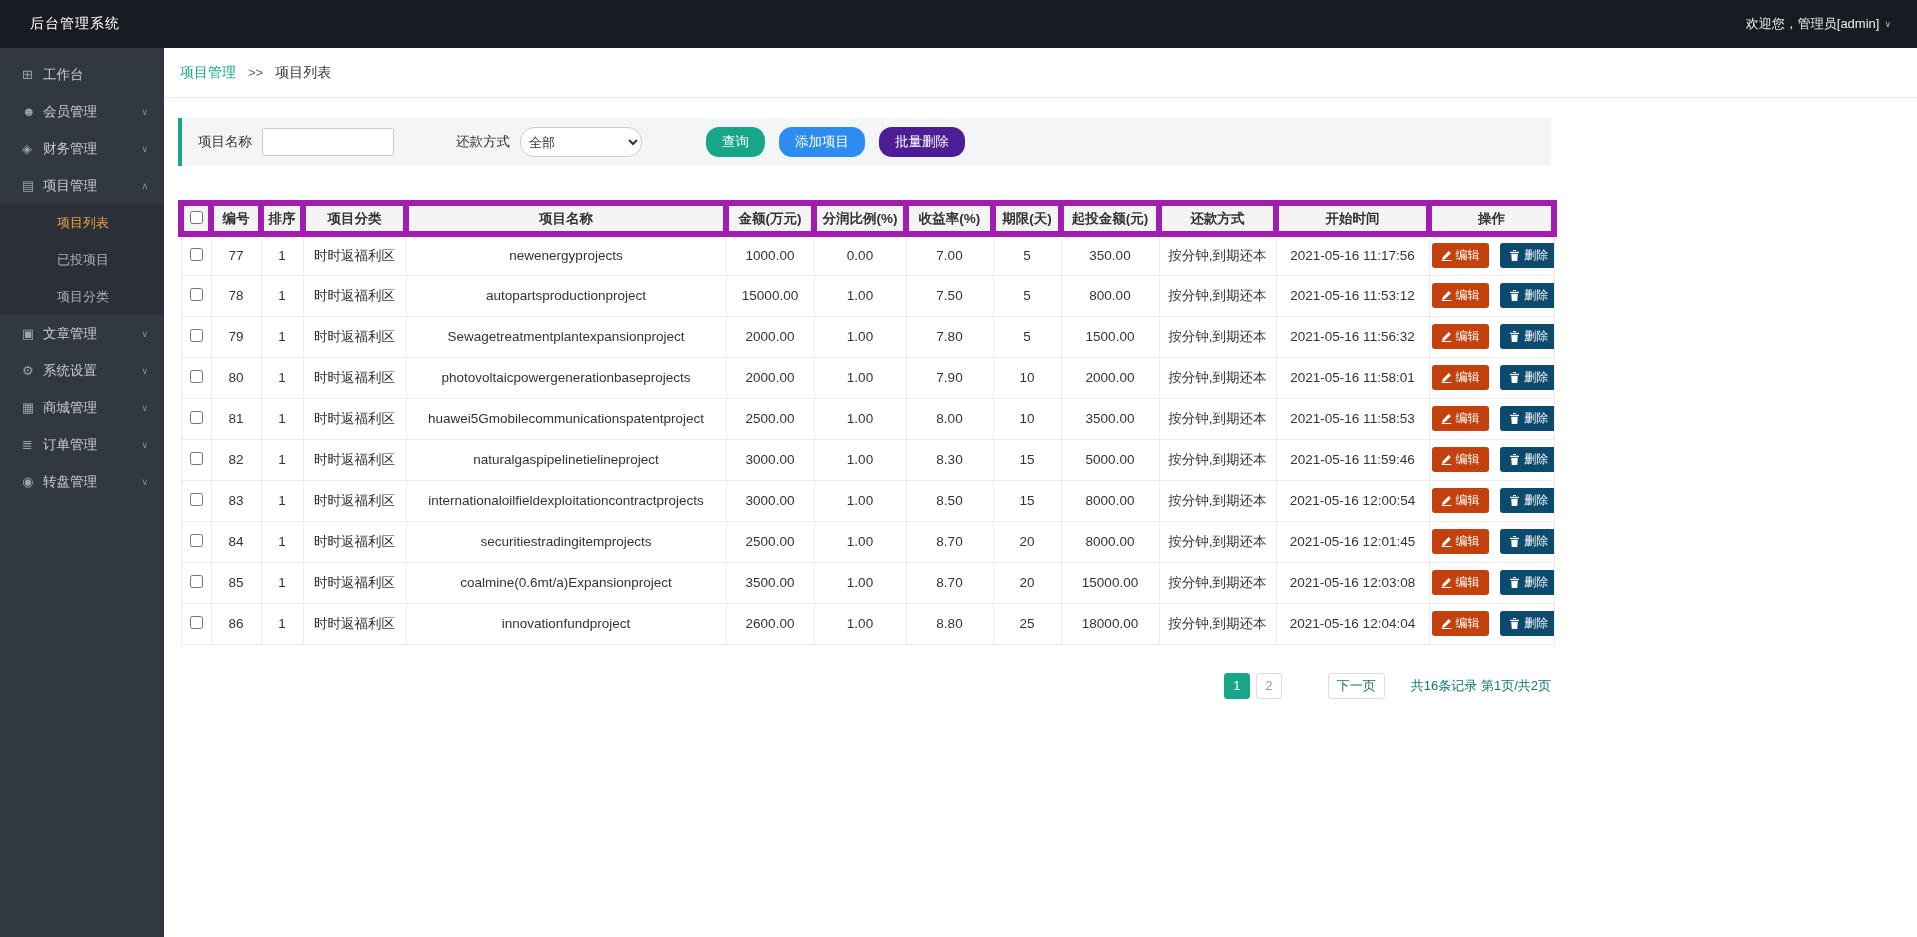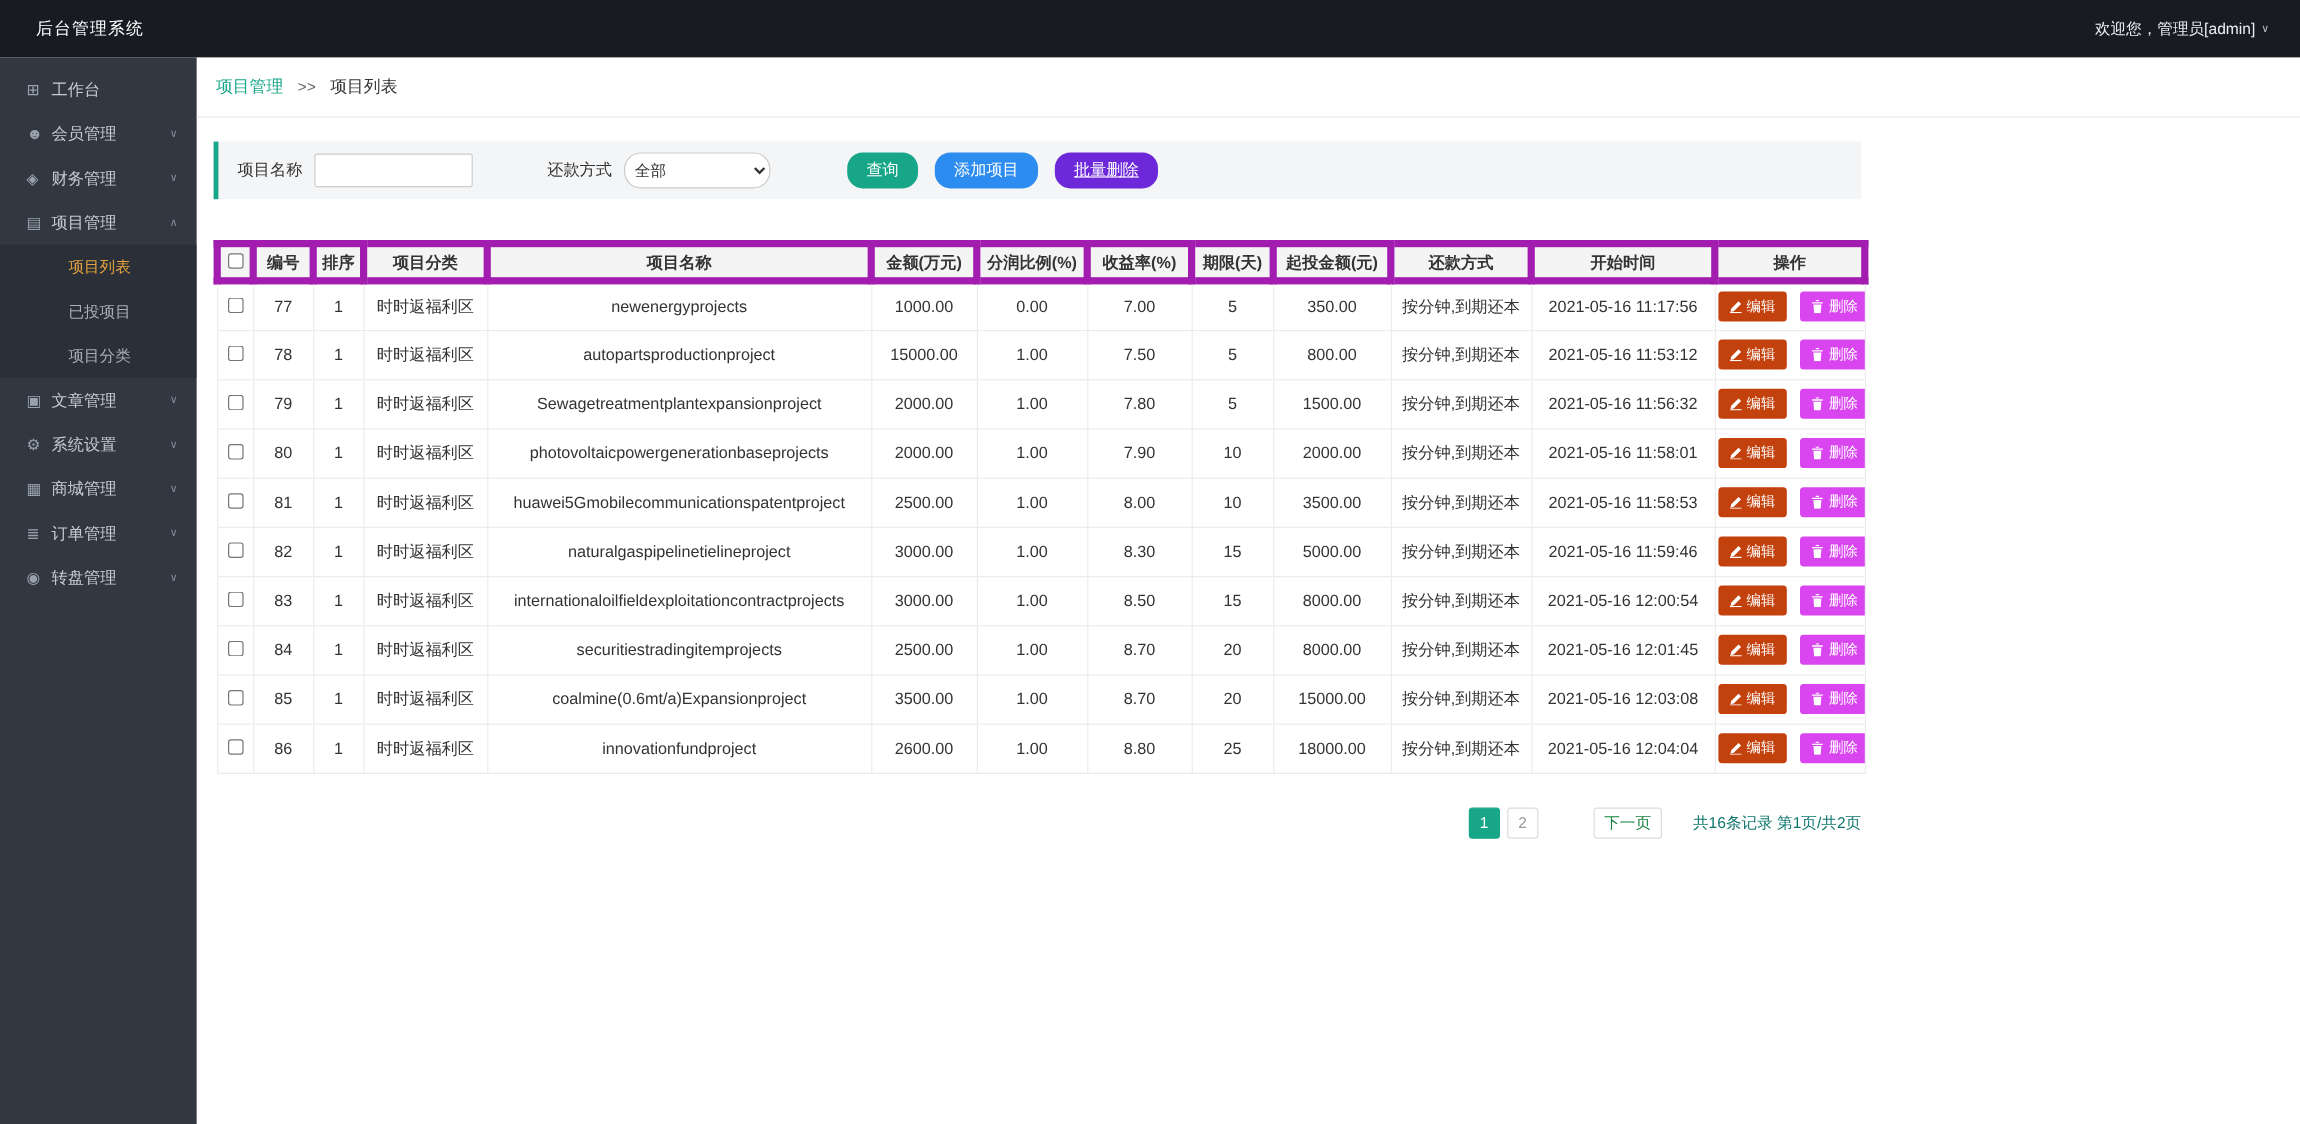--- a/index.html
+++ b/index.html
@@ -71,21 +71,21 @@
     width: 122px; height: 30px; border: 1px solid #ccc; border-radius: 14px;
     font-size: 13px; background: #fff; color: #333; padding: 0 4px;
   }
   .btn {
     height: 30px; border: none; border-radius: 13px; color: #fff;
     font-size: 13.5px; padding: 0 16px; cursor: pointer;
     font-family: inherit;
   }
   .btn-search { background: #18a689; margin-left: 64px; }
   .btn-add    { background: #2d8cf0; margin-left: 14px; }
-  .btn-del    { background: #6d28d9; margin-left: 14px; text-decoration: underline; }
+  .btn-del    { background: #4c1d95; margin-left: 14px; }
 
   
   .data-table {
     width: 1373px; border-collapse: collapse; margin-top: 34px;
     font-size: 13.5px; table-layout: fixed;
   }
   .data-table th {
     background: #f4f4f5; border: 6px solid #a21caf; height: 31px;
     font-weight: 700; color: #333; text-align: center; padding: 0 2px;
   }
@@ -94,21 +94,21 @@
     color: #333; padding: 0 2px; overflow: hidden; white-space: nowrap;
   }
   .data-table input[type="checkbox"] { width: 13px; height: 13px; cursor: pointer; }
 
   .mini {
     display: inline-flex; align-items: center; gap: 4px;
     border: none; border-radius: 3px; color: #fff; font-size: 12px;
     padding: 4px 9px; cursor: pointer; font-family: inherit; vertical-align: middle;
   }
   .mini.green { background: #c2410c; }
-  .mini.red   { background: #d946ef; margin-left: 8px; }
+  .mini.red   { background: #0c4a6e; margin-left: 8px; }
   .mini svg { display: block; }
 
   
   .pagination {
     width: 1373px; display: flex; justify-content: flex-end; align-items: center;
     margin-top: 28px; gap: 6px; font-size: 13px;
   }
   .page {
     min-width: 26px; height: 26px; border: 1px solid #dcdcdc; background: #fff;
     color: #9a9a9a; border-radius: 3px; cursor: pointer; font-size: 13px;

